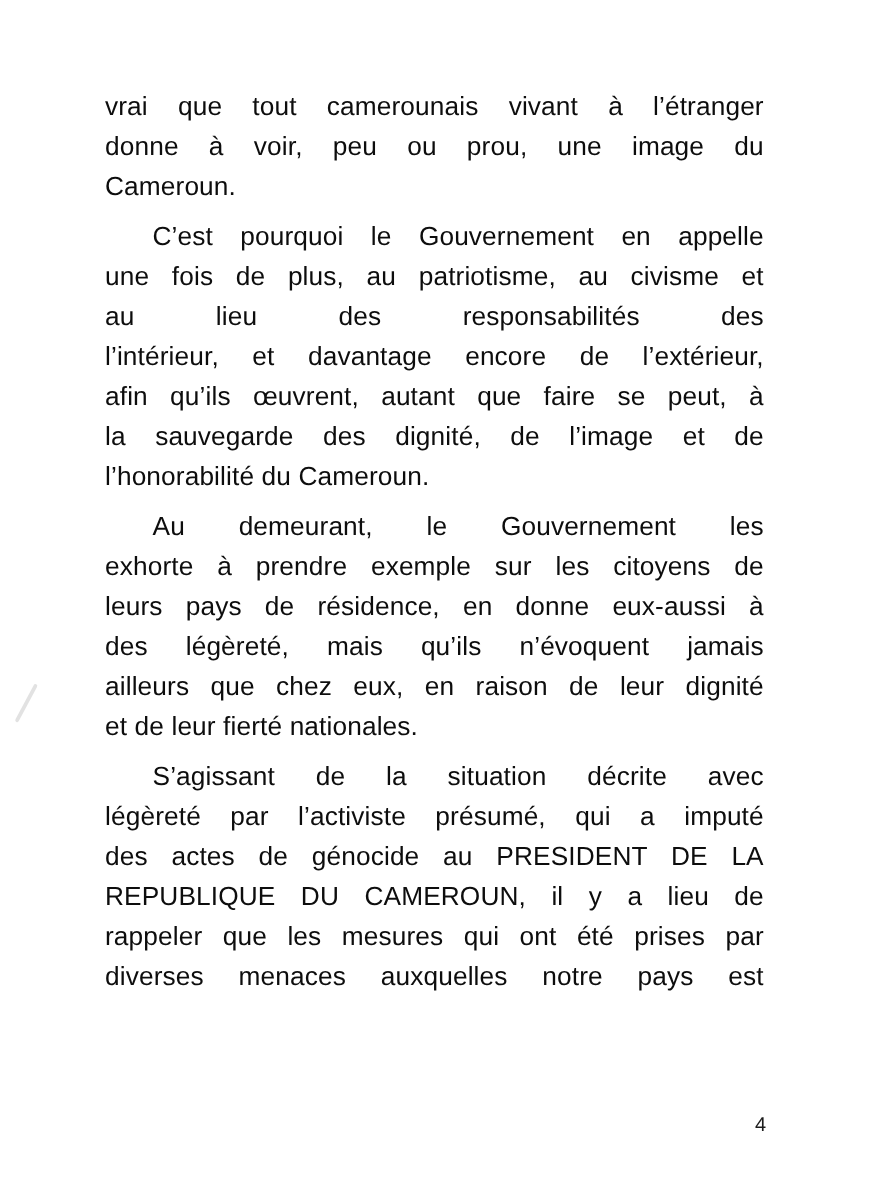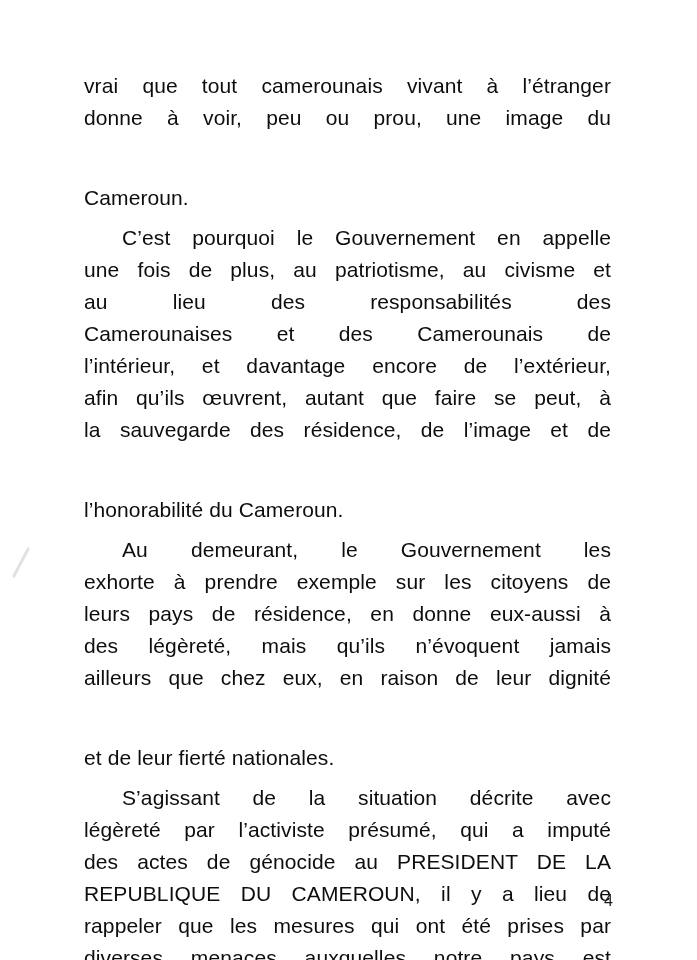--- a/index.html
+++ b/index.html
@@ -36,21 +36,20 @@
     height: 32px;
     overflow: hidden;
     text-align: justify;
     text-align-last: justify;
     text-justify: inter-word;
     white-space: normal;
   }
   .line.last {
     text-align: left;
     text-align-last: left;
-    margin-top: 48px;
   }
   .paragraph.indent .line:first-child {
     padding-left: 38px;
   }
   .page-number {
     position: absolute;
     left: 604px;
     top: 892px;
     font-weight: 400;
     font-size: 16px;
@@ -76,24 +75,23 @@
   <div class="body-text" id="bodyText">
       <div class="paragraph">
         <div class="line">vrai que tout camerounais vivant à l’étranger</div>
         <div class="line">donne à voir, peu ou prou, une image du</div>
         <div class="line last">Cameroun.</div>
       </div>
       <div class="paragraph indent">
         <div class="line">C’est pourquoi le Gouvernement en appelle</div>
         <div class="line">une fois de plus, au patriotisme, au civisme et</div>
         <div class="line">au lieu des responsabilités des</div>
-        <div class="line">Camerounaises et des Camerounais de</div>
         <div class="line">l’intérieur, et davantage encore de l’extérieur,</div>
         <div class="line">afin qu’ils œuvrent, autant que faire se peut, à</div>
-        <div class="line">la sauvegarde des résidence, de l’image et de</div>
+        <div class="line">la sauvegarde des dignité, de l’image et de</div>
         <div class="line last">l’honorabilité du Cameroun.</div>
       </div>
       <div class="paragraph indent">
         <div class="line">Au demeurant, le Gouvernement les</div>
         <div class="line">exhorte à prendre exemple sur les citoyens de</div>
         <div class="line">leurs pays de résidence, en donne eux-aussi à</div>
         <div class="line">des légèreté, mais qu’ils n’évoquent jamais</div>
         <div class="line">ailleurs que chez eux, en raison de leur dignité</div>
         <div class="line last">et de leur fierté nationales.</div>
       </div>

